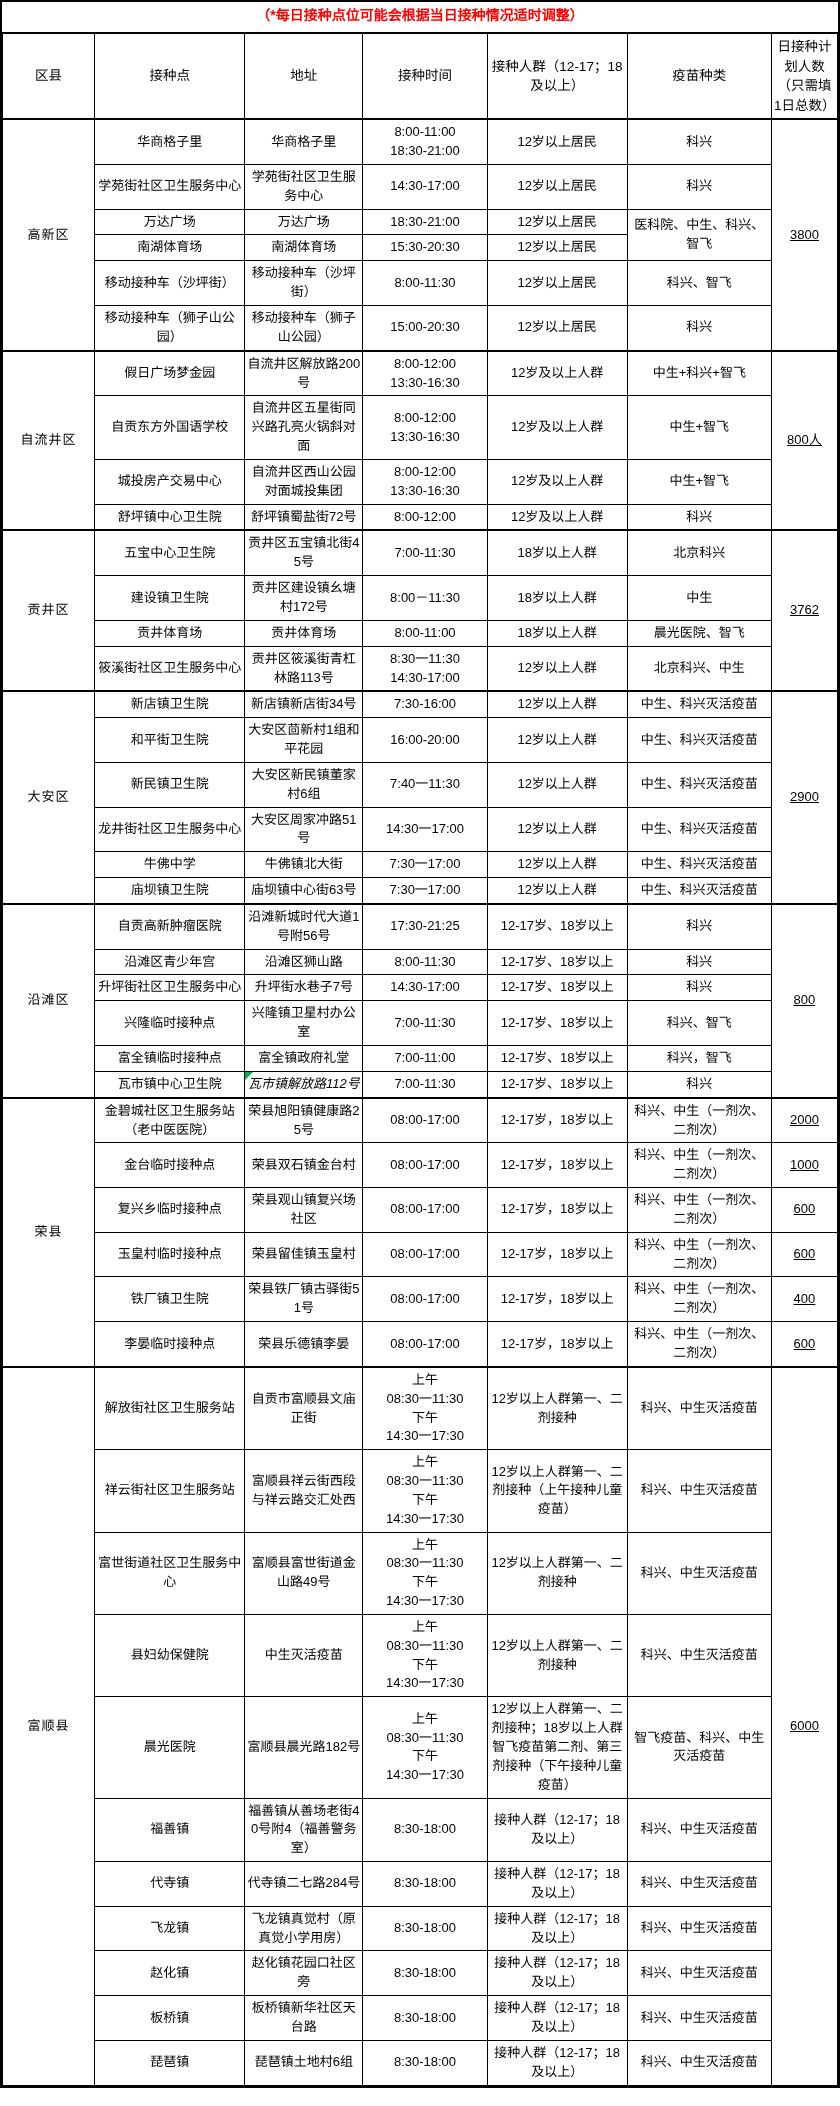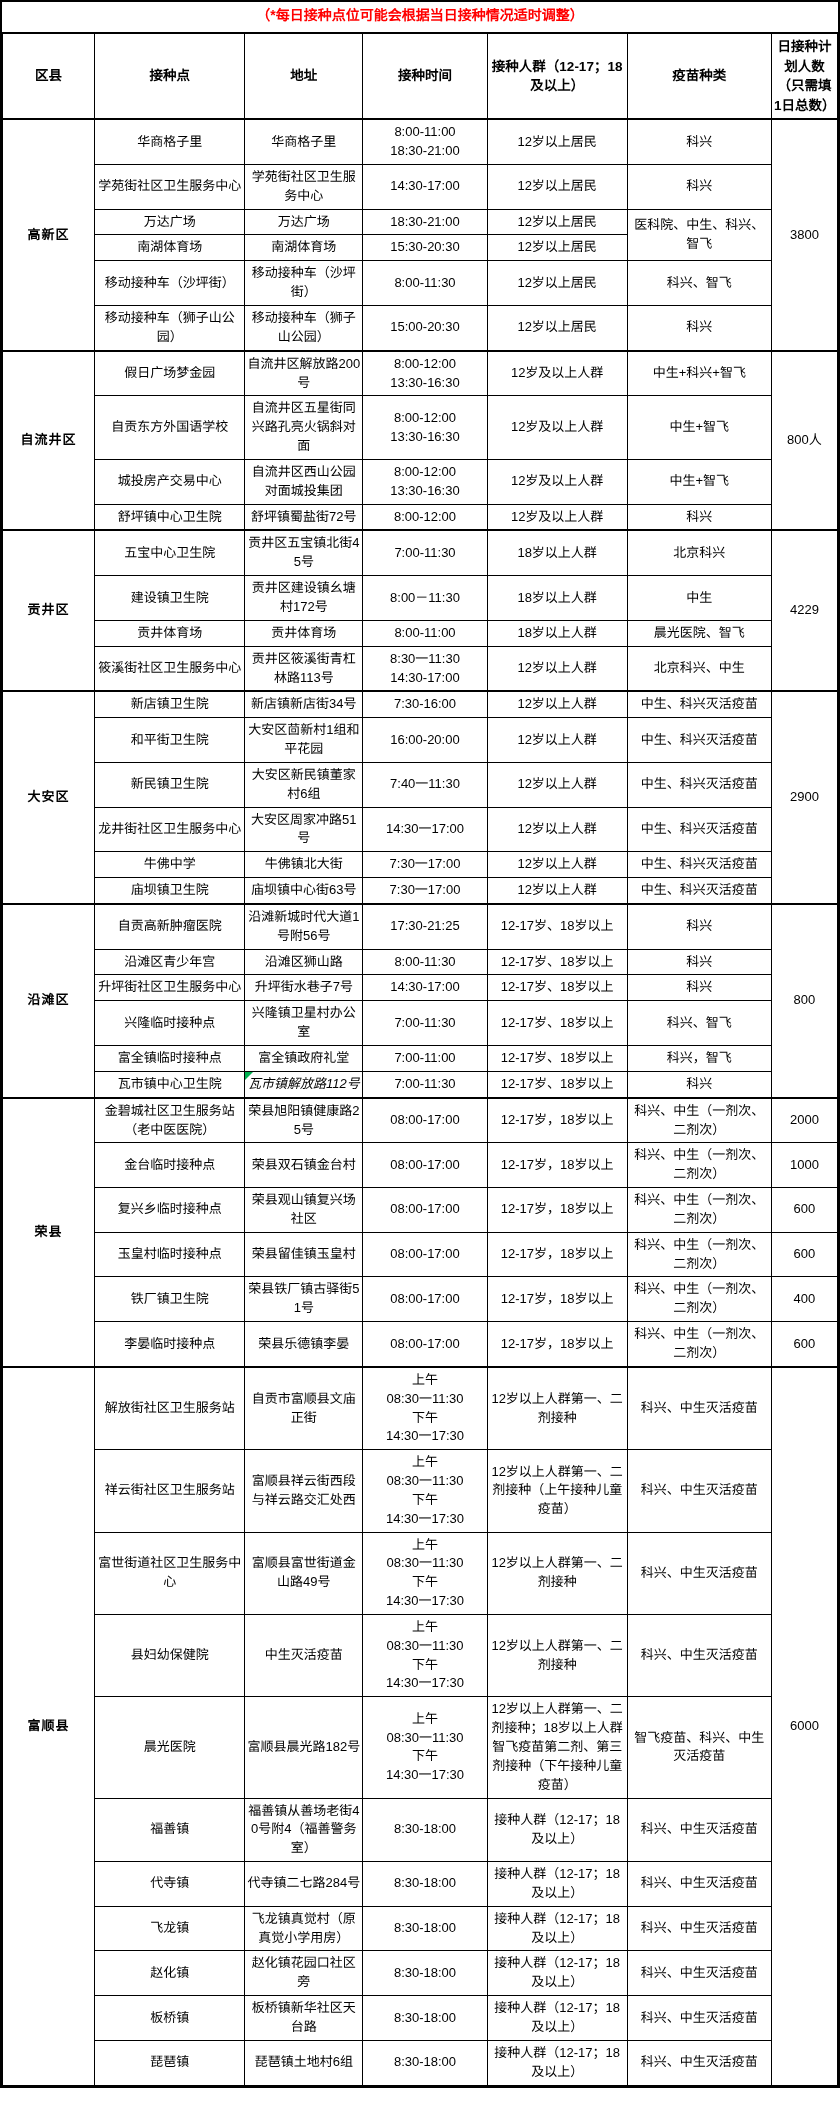--- a/index.html
+++ b/index.html
@@ -41,31 +41,31 @@
     vertical-align: middle;
     padding: 3px 2px;
     font-size: 13px;
     line-height: 1.45;
     color: #000;
     white-space: pre-line;
     word-break: break-all;
     overflow: hidden;
   }
   table.vax thead th {
-    font-weight: bold;
+    font-weight: normal;
     height: 78px;
     font-size: 13.5px;
   }
   tr.section-start td { border-top: 2px solid #000; }
   td.district {
-    font-weight: bold;
+    font-weight: normal;
     font-size: 16px;
     letter-spacing: 1px;
   }
-  td.count-cell { font-size: 14px; }
+  td.count-cell { font-size: 14px; text-decoration: underline; }
   td.flagged { position: relative; font-style: italic; }
   .flag {
     position: absolute;
     left: 0;
     top: 0;
     width: 0;
     height: 0;
     border-top: 8px solid var(--flag-green, #00b050);
     border-right: 8px solid transparent;
   }
@@ -175,21 +175,21 @@
           <td>12岁及以上人群</td>
           <td>科兴</td>
         </tr>
         <tr class="section-start">
           <td class="district" rowspan="4">贡井区</td>
           <td>五宝中心卫生院</td>
           <td>贡井区五宝镇北街45号</td>
           <td>7:00-11:30</td>
           <td>18岁以上人群</td>
           <td>北京科兴</td>
-          <td class="count-cell" rowspan="4">4229</td>
+          <td class="count-cell" rowspan="4">3762</td>
         </tr>
         <tr>
           <td>建设镇卫生院</td>
           <td>贡井区建设镇幺塘村172号</td>
           <td>8:00－11:30</td>
           <td>18岁以上人群</td>
           <td>中生</td>
         </tr>
         <tr>
           <td>贡井体育场</td>

